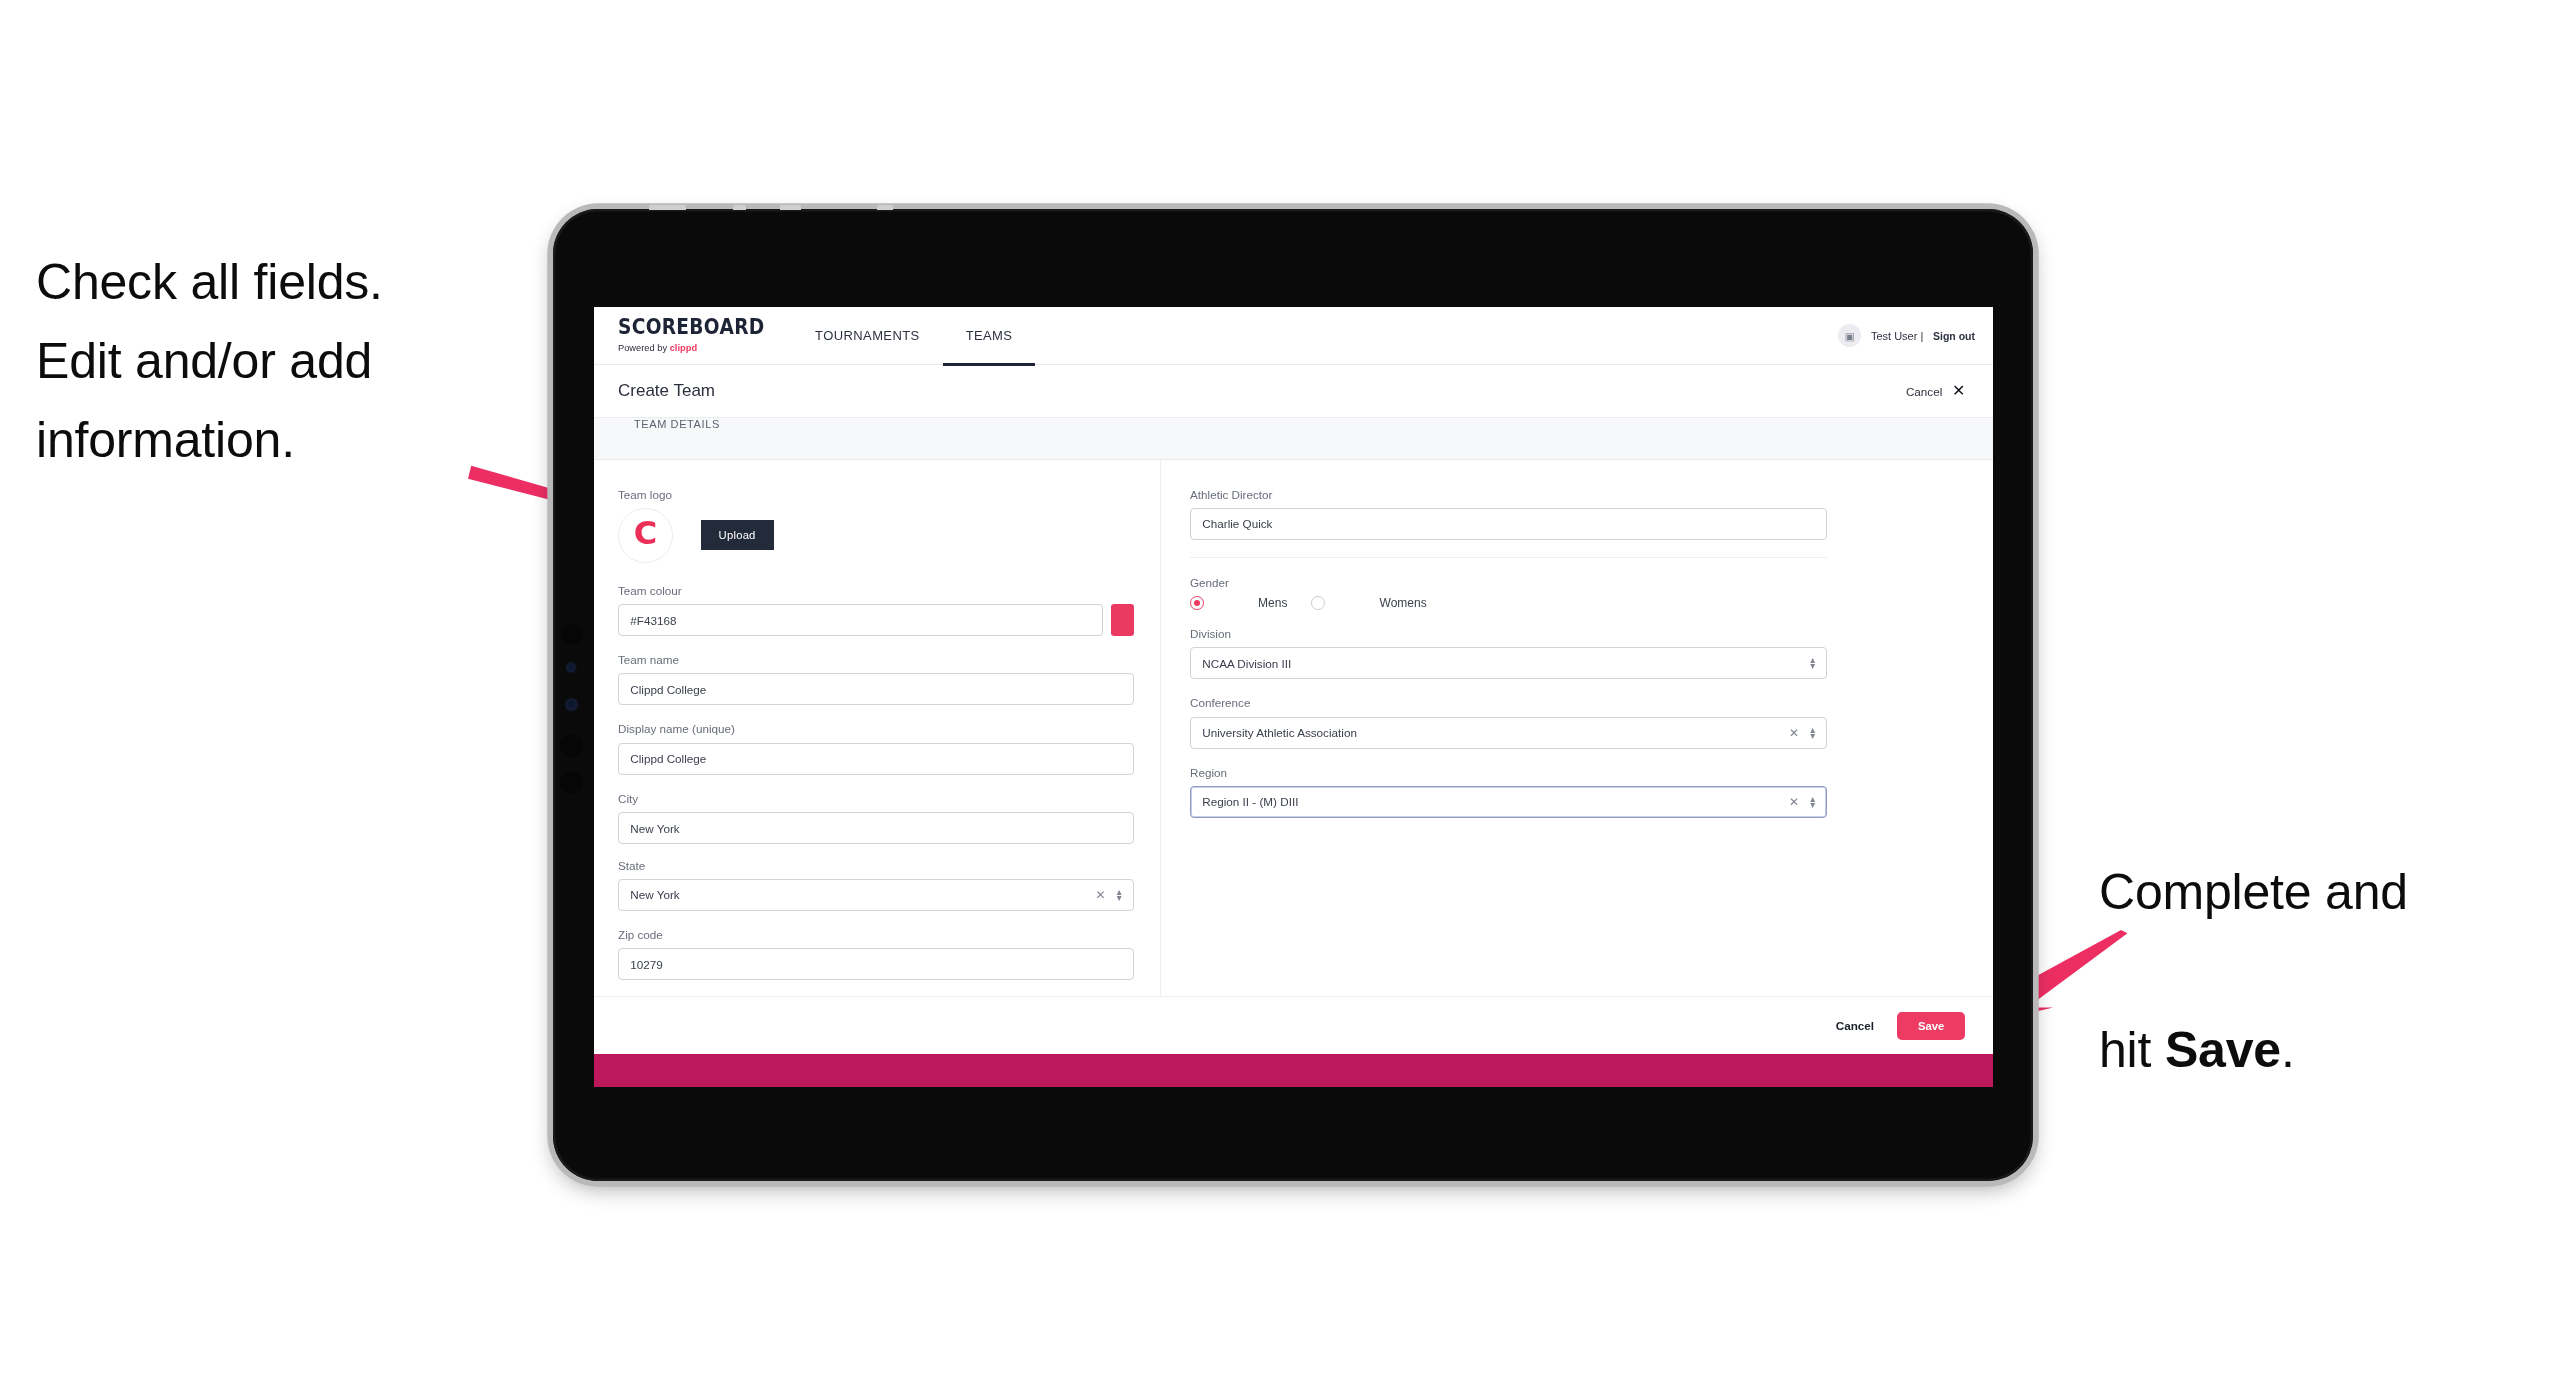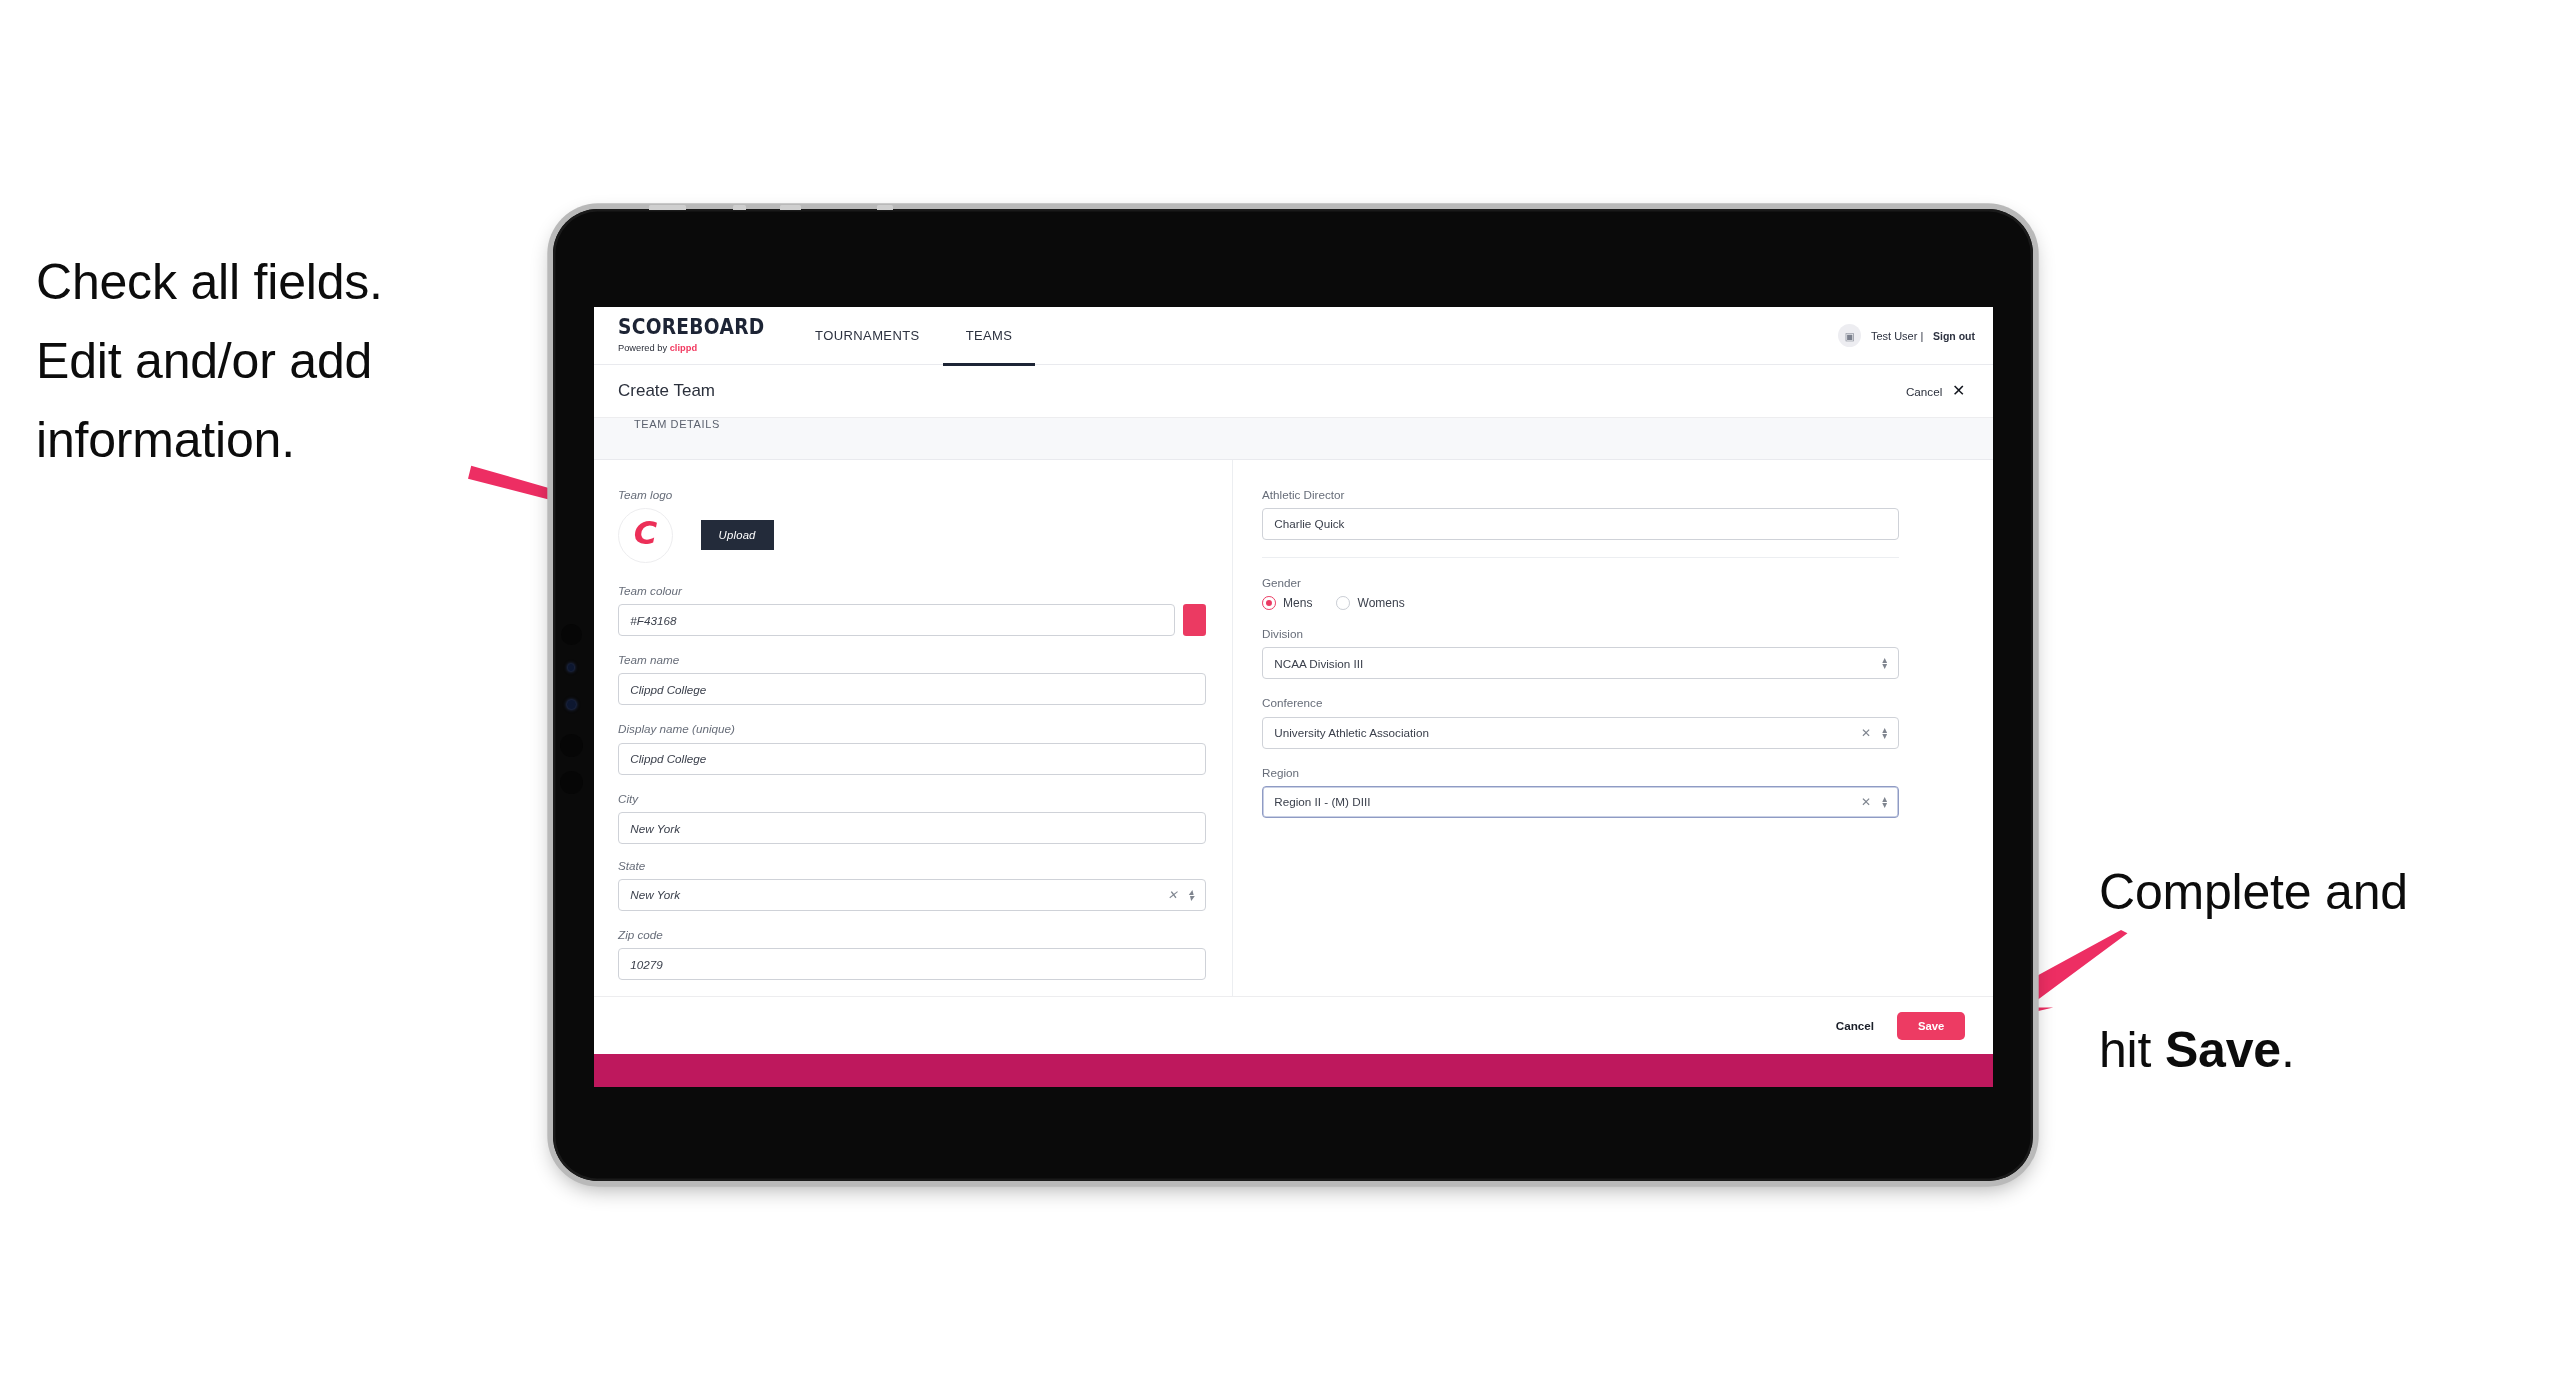--- a/index.html
+++ b/index.html
@@ -99,21 +99,21 @@
   
   #section-band {
     height: 42px; background:#f7f8fa; border-bottom:0.8px solid #e9eaee;
     display:flex; align-items:flex-start; padding: 0 40px;
   }
   #section-band span { font-size:11px; letter-spacing:0.6px; color:#5b616e; }
 
   
   #form-body { display:flex; height: 536px; background:#fff; }
   .col { padding: 27.6px 26px 0 24px; }
-  .col-left  { width: 639px; border-right: 0.8px solid #eceef1; font-style: italic; }
+  .col-left  { width: 567px; border-right: 0.8px solid #eceef1; }
   .col-right { width: 694px; padding-left: 29px; padding-right: 27.6px; }
 
   .flabel { font-size:11.7px; color:#676d79; margin-bottom: 7.3px; display:block; }
   .field { margin-bottom: 17px; }
 
   .inp {
     width: 100%; height: 32px; border:0.8px solid #cfd2d8; border-radius:4px;
     background:#fff; display:flex; align-items:center; padding: 0 11.3px;
     font-size:11.7px; color:#3b404c;
   }
@@ -150,21 +150,21 @@
   .hr { height:0.8px; background:#eceef1; margin: 6.5px 0 18px; }
 
   
   .radios { display:flex; align-items:center; gap: 24px; margin-top: 3.2px; }
   .radio { display:flex; align-items:center; gap: 7.3px; }
   .rdot { width:13.8px; height:13.8px; border-radius:50%; border:1.3px solid #c9cdd4; background:#fff; position:relative; }
   .rdot.on { border-color:#eb3a62; }
   .rdot.on::after {
     content:""; position:absolute; inset:2.6px; border-radius:50%; background:#eb3a62;
   }
-  .rlabel { font-size:12px; color:#3b404c; }
+  .rlabel { font-size:12px; color:#3b404c;margin-left:47px; }
 
   
   #footer {
     height: 58px; border-top:0.8px solid #ededef; background:#fff;
     display:flex; align-items:center; justify-content:flex-end; padding-right: 27.6px; gap: 23px;
   }
   .btn-cancel { font-size:11.7px; color:#1b1f29; font-weight:700; }
   .btn-save {
     background:#ed3b63; color:#fff; font-size:11.3px; font-weight:600;
     padding: 8px 21px; border-radius:4.9px;

